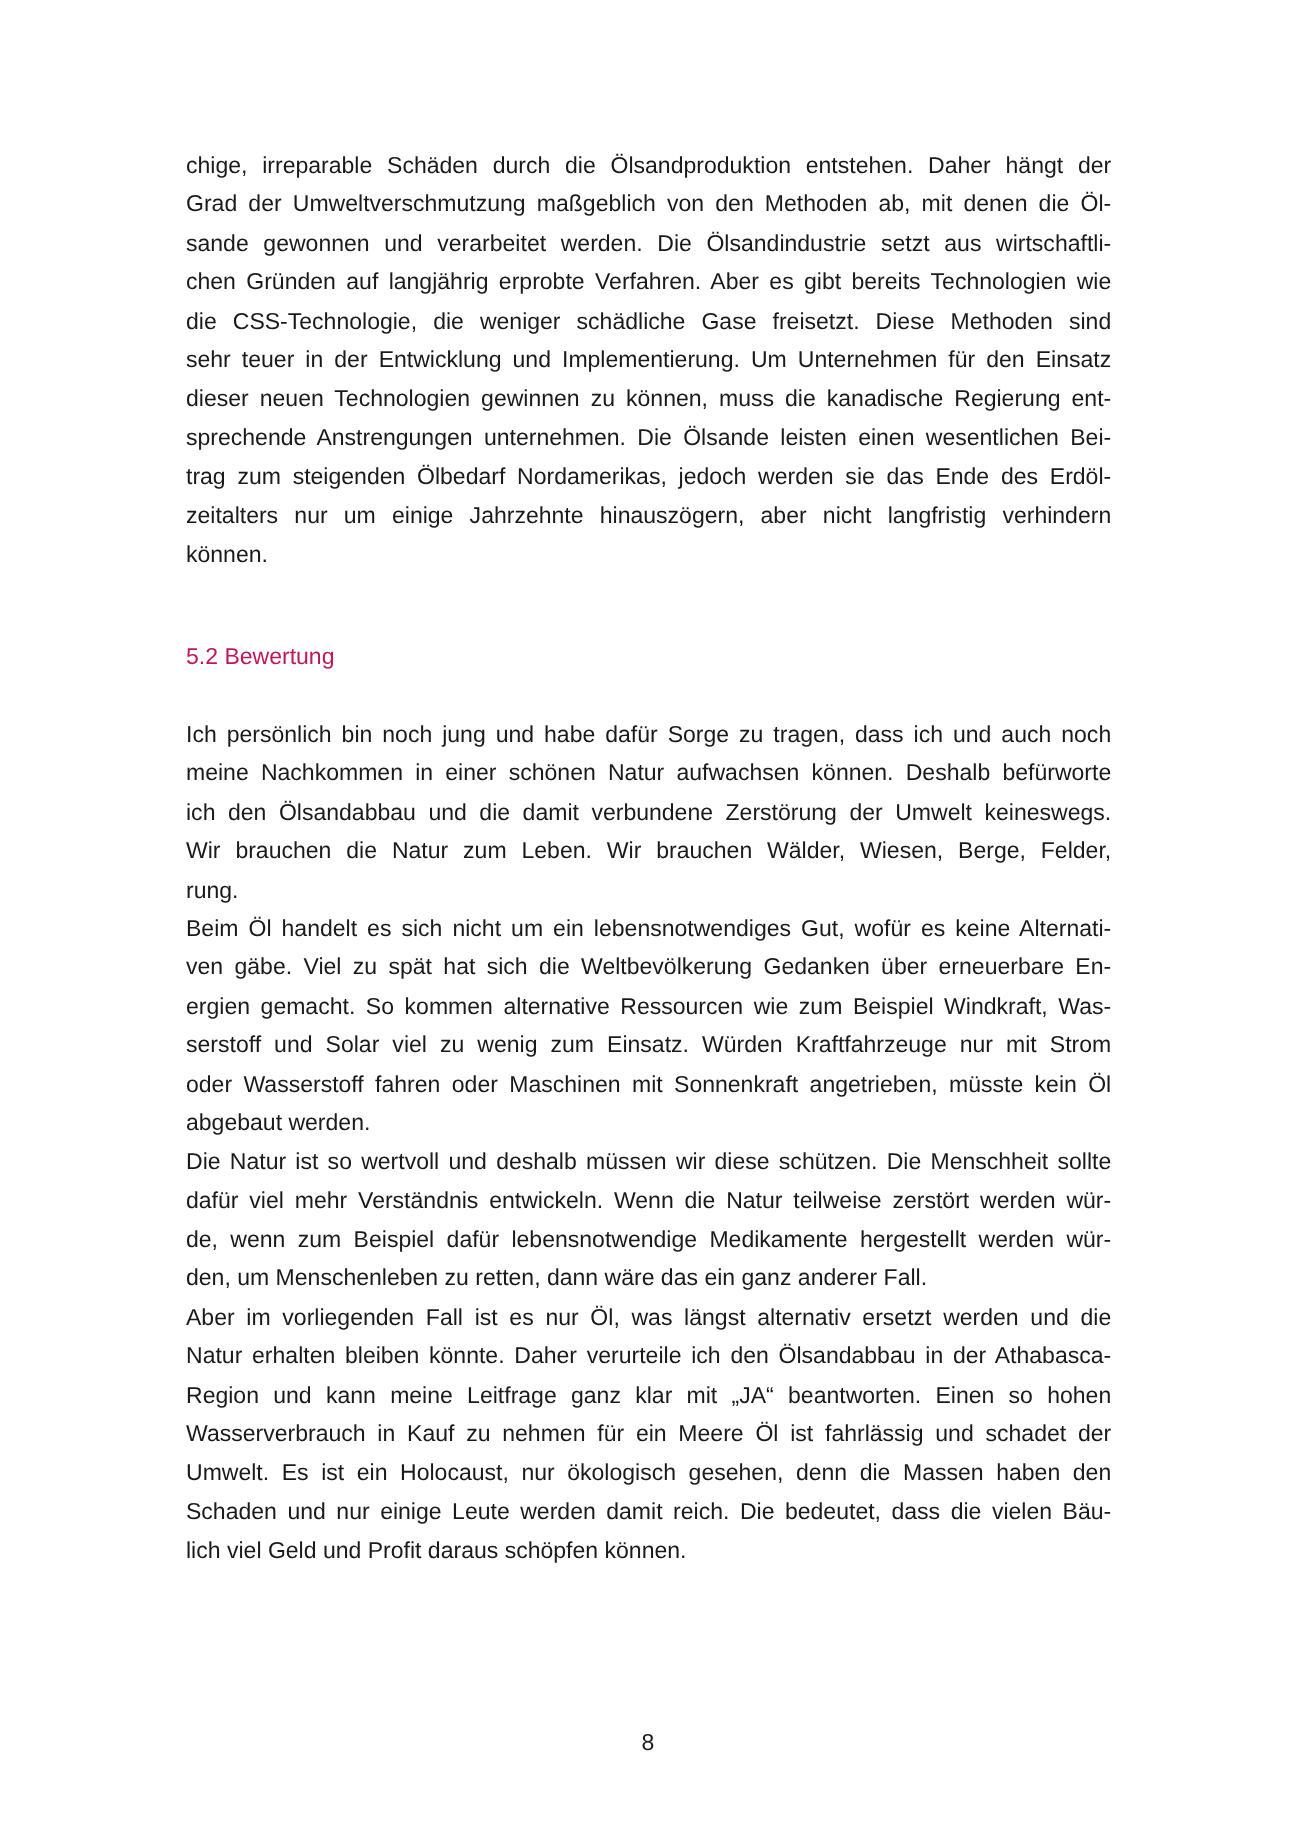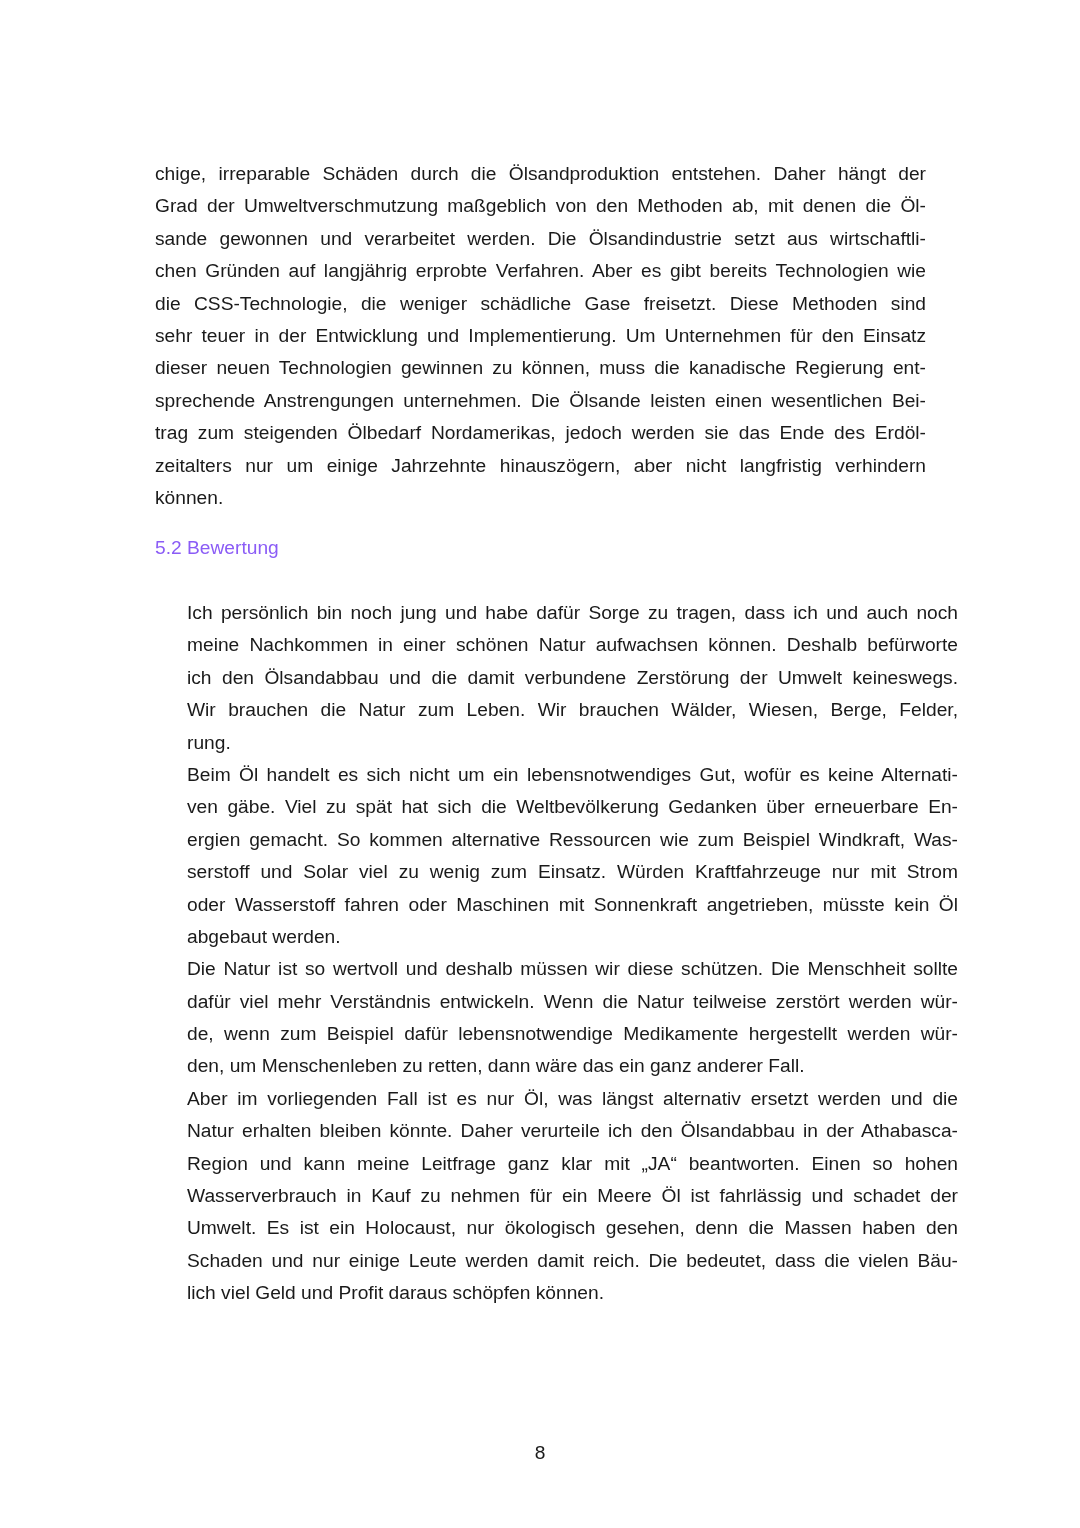--- a/index.html
+++ b/index.html
@@ -36,31 +36,31 @@
       display: block;
       height: 32.4px;
       white-space: nowrap;
       text-align: justify;
       text-align-last: justify;
       overflow: visible;
     }
     .line.last {
       text-align-last: left;
     }
-    .block-1 { top: 123px; margin-top: 35px; }
+    .block-1 { top: 123px; }
     .heading {
       position: absolute;
       left: 155px;
       top: 532px;
       font-family: "Liberation Sans", sans-serif;
       font-size: 19.2px;
       line-height: 32.4px;
-      color: #8b5cf6;
+      color: #be185d;
     }
-    .block-2 { top: 597px; margin-left: 32px; }
+    .block-2 { top: 597px; }
     .page-number {
       position: absolute;
       left: 0;
       width: 1080px;
       top: 1437px;
       text-align: center;
       font-family: "Liberation Sans", sans-serif;
       font-size: 19.2px;
       line-height: 32px;
       color: #1a1a1a;

